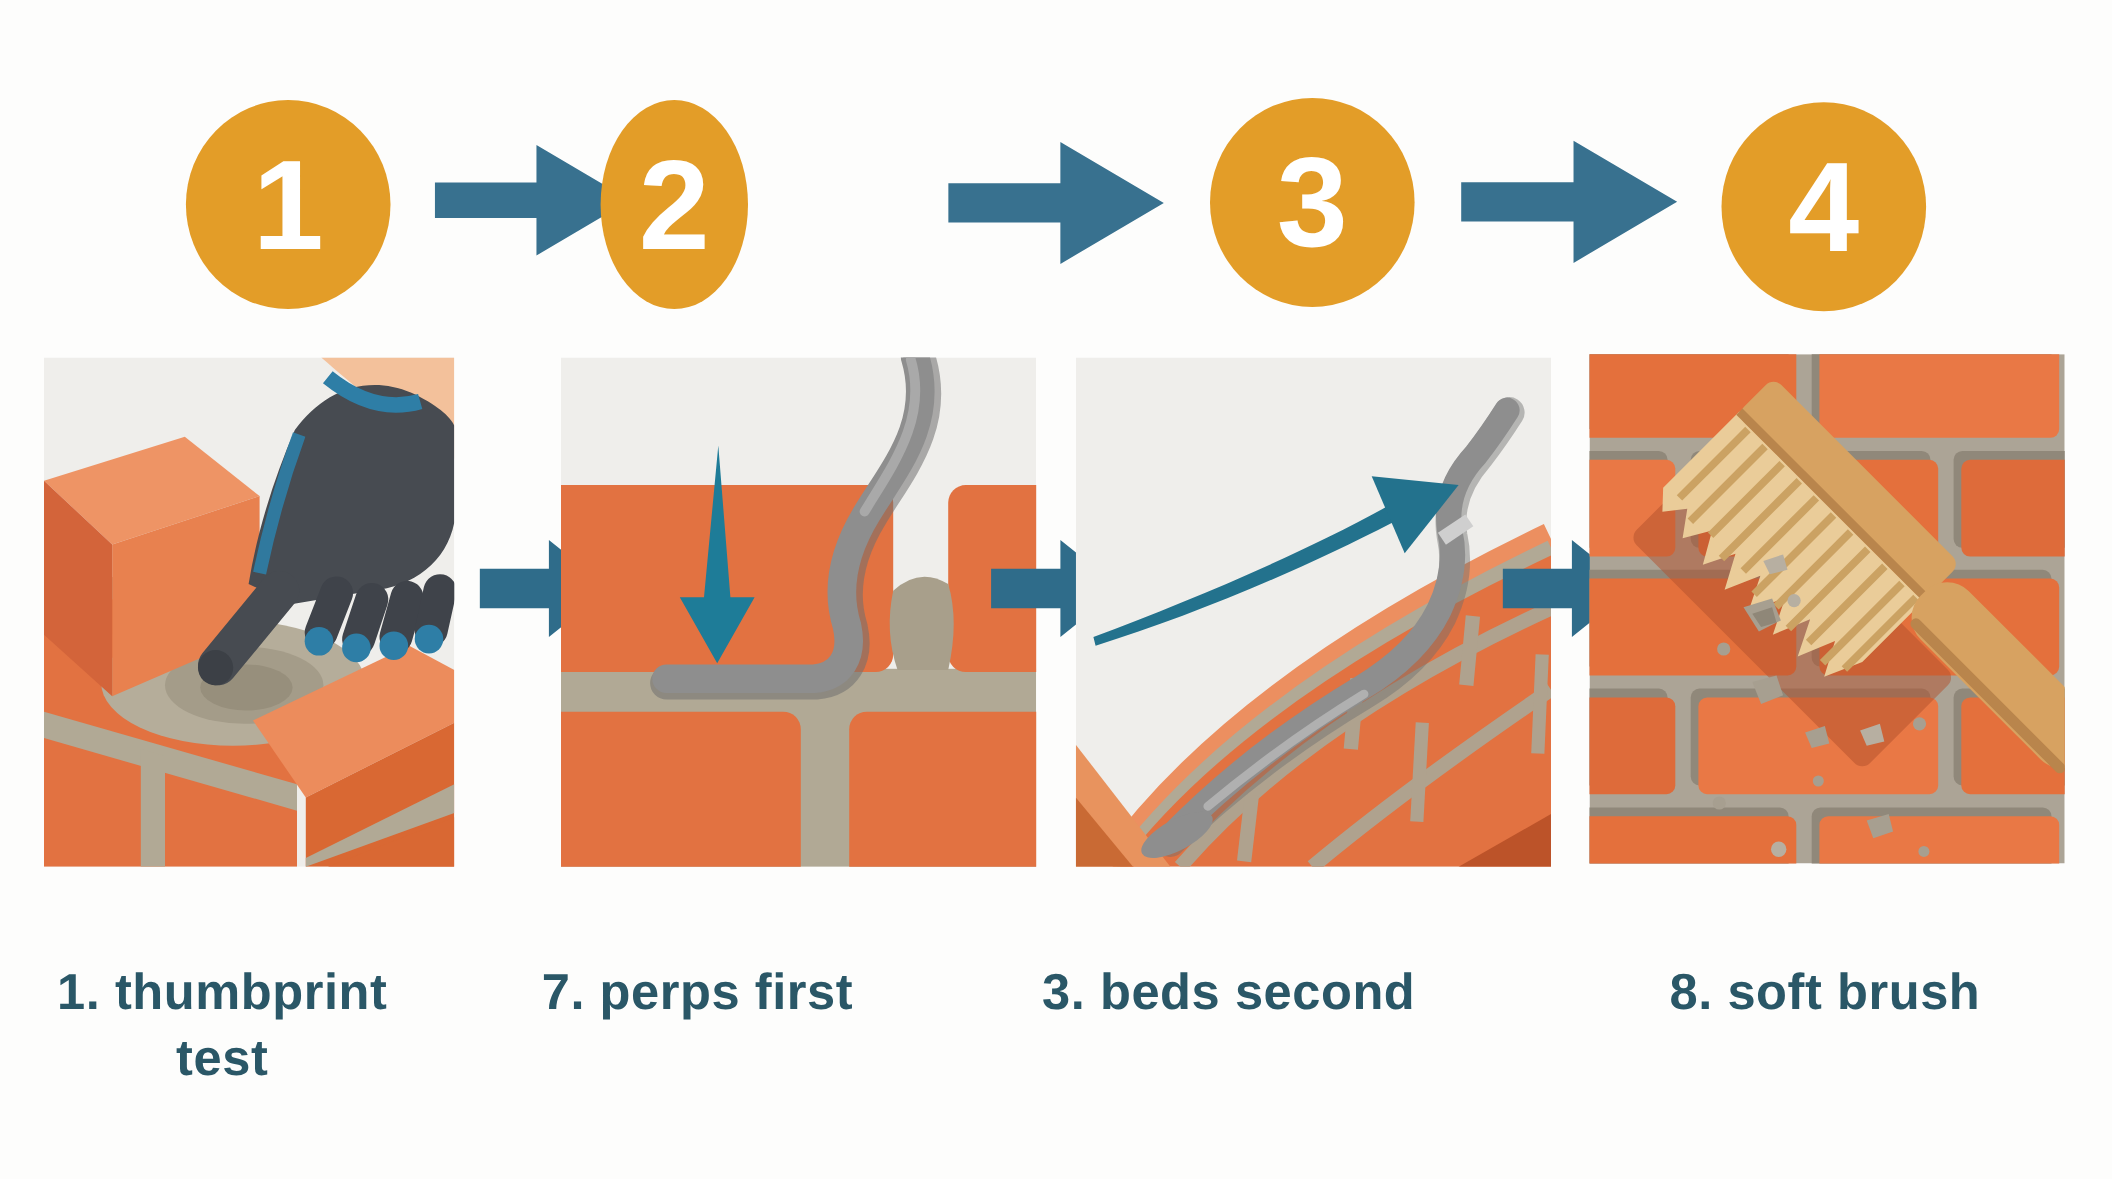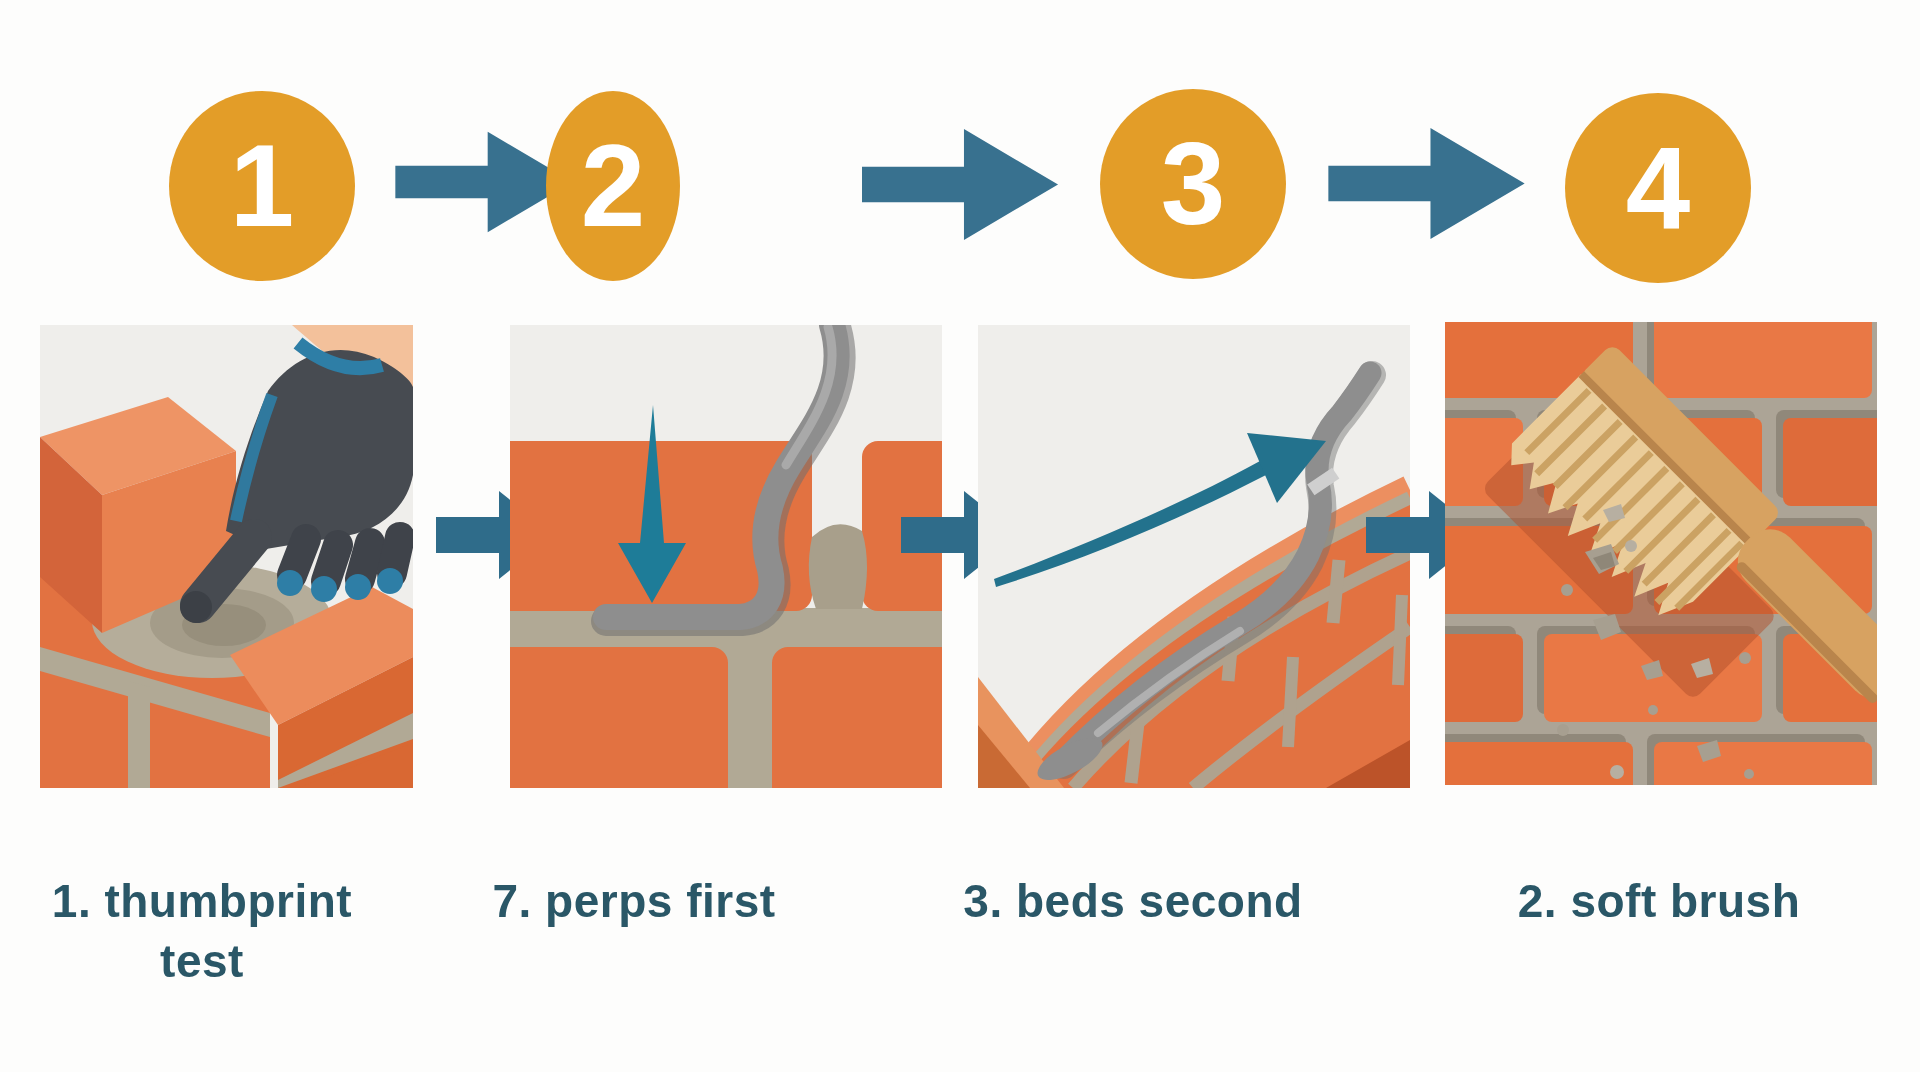--- a/index.html
+++ b/index.html
@@ -25,21 +25,21 @@
   .p4{left:1445px;top:322px;}
 
   .panel-arrow{position:absolute;top:491px;}
   .pa1{left:436px;}
   .pa2{left:901px;}
   .pa3{left:1366px;}
 
   .step-label{position:absolute;top:872px;font-size:46px;font-weight:bold;color:#2A5767;letter-spacing:.5px;line-height:1.3;}
   .l1{left:47px;width:310px;text-align:center;}
   .l2{left:634px;transform:translateX(-50%);white-space:nowrap;}
-  .l3{left:1117px;transform:translateX(-50%);white-space:nowrap;margin-left:16px;}
+  .l3{left:1117px;transform:translateX(-50%);white-space:nowrap;}
   .l4{left:1659px;transform:translateX(-50%);white-space:nowrap;}
 </style>
 </head>
 <body>
 
 <div class="canvas">
 
   <div class="step-circle c1">
     <span>1</span>
   </div>
@@ -250,15 +250,15 @@
       <polygon points="252,424 272,418 276,434 258,440" fill="#A79F90"></polygon>
       <circle cx="118" cy="408" r="6" fill="#A79F90"></circle>
       <circle cx="172" cy="450" r="7" fill="#B7AFA1"></circle>
       <circle cx="304" cy="452" r="5" fill="#A79F90"></circle>
     </g>
   </svg>
 
   <div class="step-label l1">1. thumbprint test</div>
   <div class="step-label l2">7. perps first</div>
   <div class="step-label l3">3. beds second</div>
-  <div class="step-label l4">2. soft brush</div>
+  <div class="step-label l4">8. soft brush</div>
 
 </div>
 
 </body></html>

